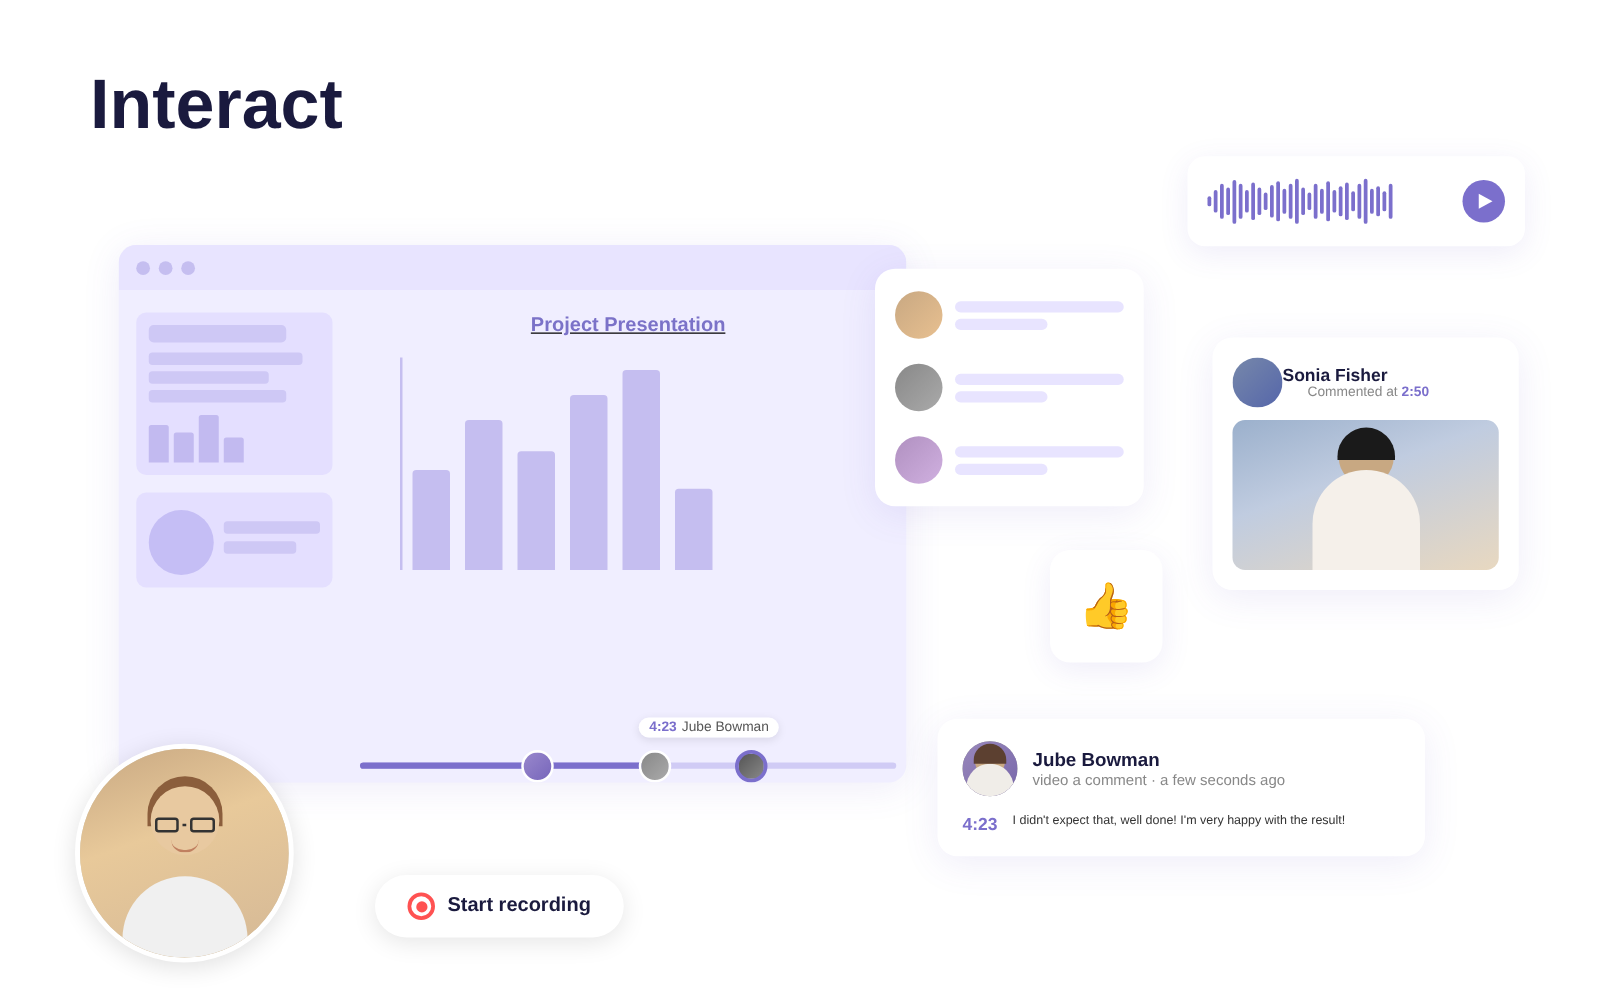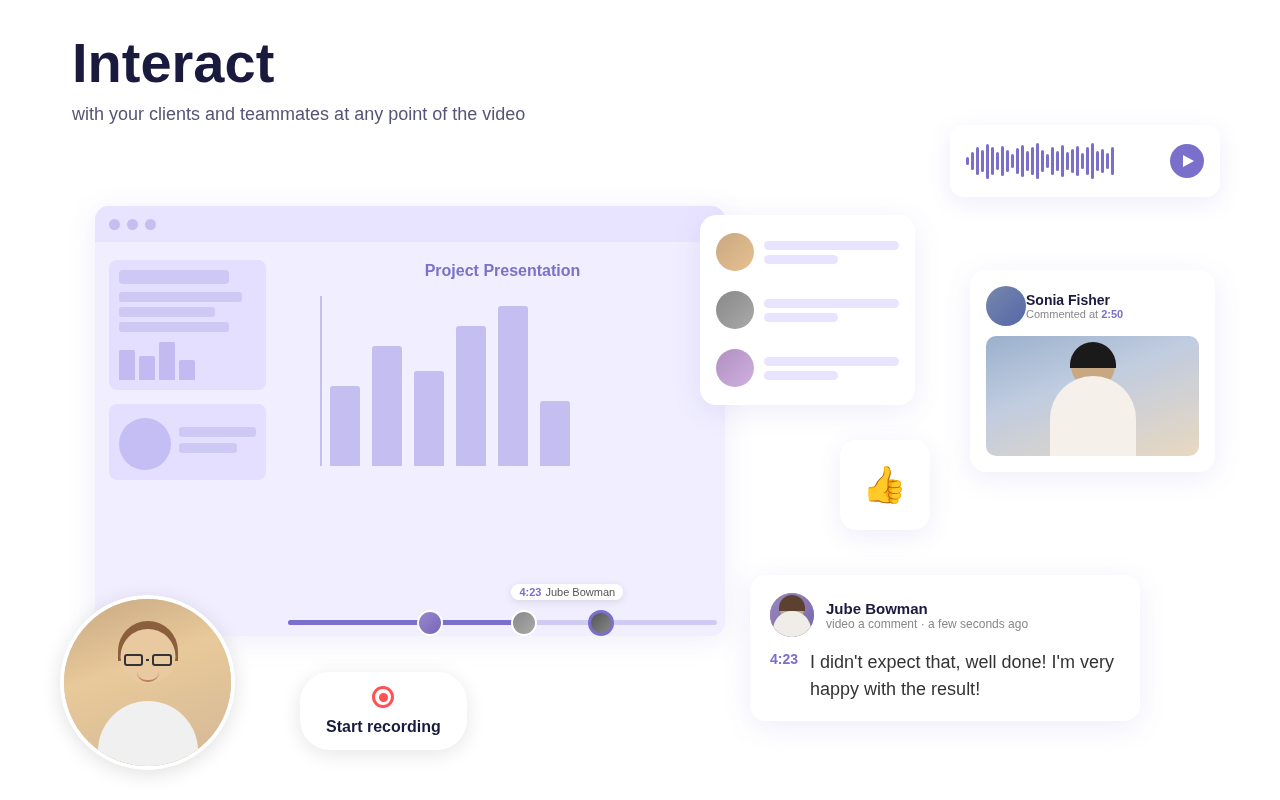--- a/index.html
+++ b/index.html
@@ -8,46 +8,47 @@
       height: 800px;
       background: #ffffff;
       font-family: -apple-system, BlinkMacSystemFont, 'Segoe UI', sans-serif;
       overflow: hidden;
       position: relative;
     }
 
     
     .header-section {
       position: absolute;
-      top: 32px;
+      top: 52px;
       left: 72px;
     }
     .main-title {
       font-size: 56px;
       font-weight: 800;
       color: #1a1a3e;
       line-height: 1.1;
     }
     .subtitle {
       font-size: 18px;
       color: #555577;
       margin-top: 10px;
     }
 
     
     .browser-mockup {
       position: absolute;
-      top: 206px;
+      top: 196px;
       left: 95px;
       width: 630px;
       height: 430px;
       background: #f0eeff;
       border-radius: 14px;
       overflow: hidden;
       box-shadow: 0 4px 30px rgba(100,80,200,0.10);
+      text-decoration: underline;
     }
     .browser-bar {
       background: #e8e4ff;
       height: 36px;
       display: flex;
       align-items: center;
       padding: 0 14px;
       gap: 7px;
     }
     .browser-dot {
@@ -276,21 +277,20 @@
       border-radius: 30px;
       padding: 14px 26px;
       display: flex;
       align-items: center;
       gap: 10px;
       cursor: pointer;
       box-shadow: 0 4px 20px rgba(0,0,0,0.10);
       font-size: 16px;
       font-weight: 600;
       color: #1a1a3e;
-      flex-direction: column;
     }
     .rec-icon {
       width: 22px;
       height: 22px;
       border-radius: 50%;
       border: 3px solid #ff5252;
       display: flex;
       align-items: center;
       justify-content: center;
     }
@@ -436,20 +436,21 @@
       background: linear-gradient(135deg, #7788aa, #5566aa);
     }
     .sonia-name {
       font-size: 14px;
       font-weight: 700;
       color: #1a1a3e;
     }
     .sonia-meta {
       font-size: 11px;
       color: #888;
+      margin-left: 20px;
     }
     .sonia-time {
       color: #7b6fcc;
       font-weight: 600;
     }
     .sonia-photo {
       width: 100%;
       height: 120px;
       border-radius: 10px;
       background: linear-gradient(160deg, #9bb0cc 0%, #c0cce0 40%, #e8d8c0 100%);
@@ -497,31 +498,30 @@
       align-items: flex-start;
     }
     .jube-time {
       font-size: 14px;
       font-weight: 700;
       color: #7b6fcc;
       flex-shrink: 0;
       padding-top: 2px;
     }
     .jube-text {
-      font-size: 18px;
+      font-size: 10px;
       color: #333;
       line-height: 1.5;
     }
   </style>
 </head>
 <body>
 
 <div class="header-section">
   <h1 class="main-title">Interact</h1>
-  <p class="subtitle">with your clients and teammates at any point of the video</p>
 </div>
 
 <div class="browser-mockup">
   <div class="browser-bar">
     <div class="browser-dot"></div>
     <div class="browser-dot"></div>
     <div class="browser-dot"></div>
   </div>
   <div class="browser-content">
 

